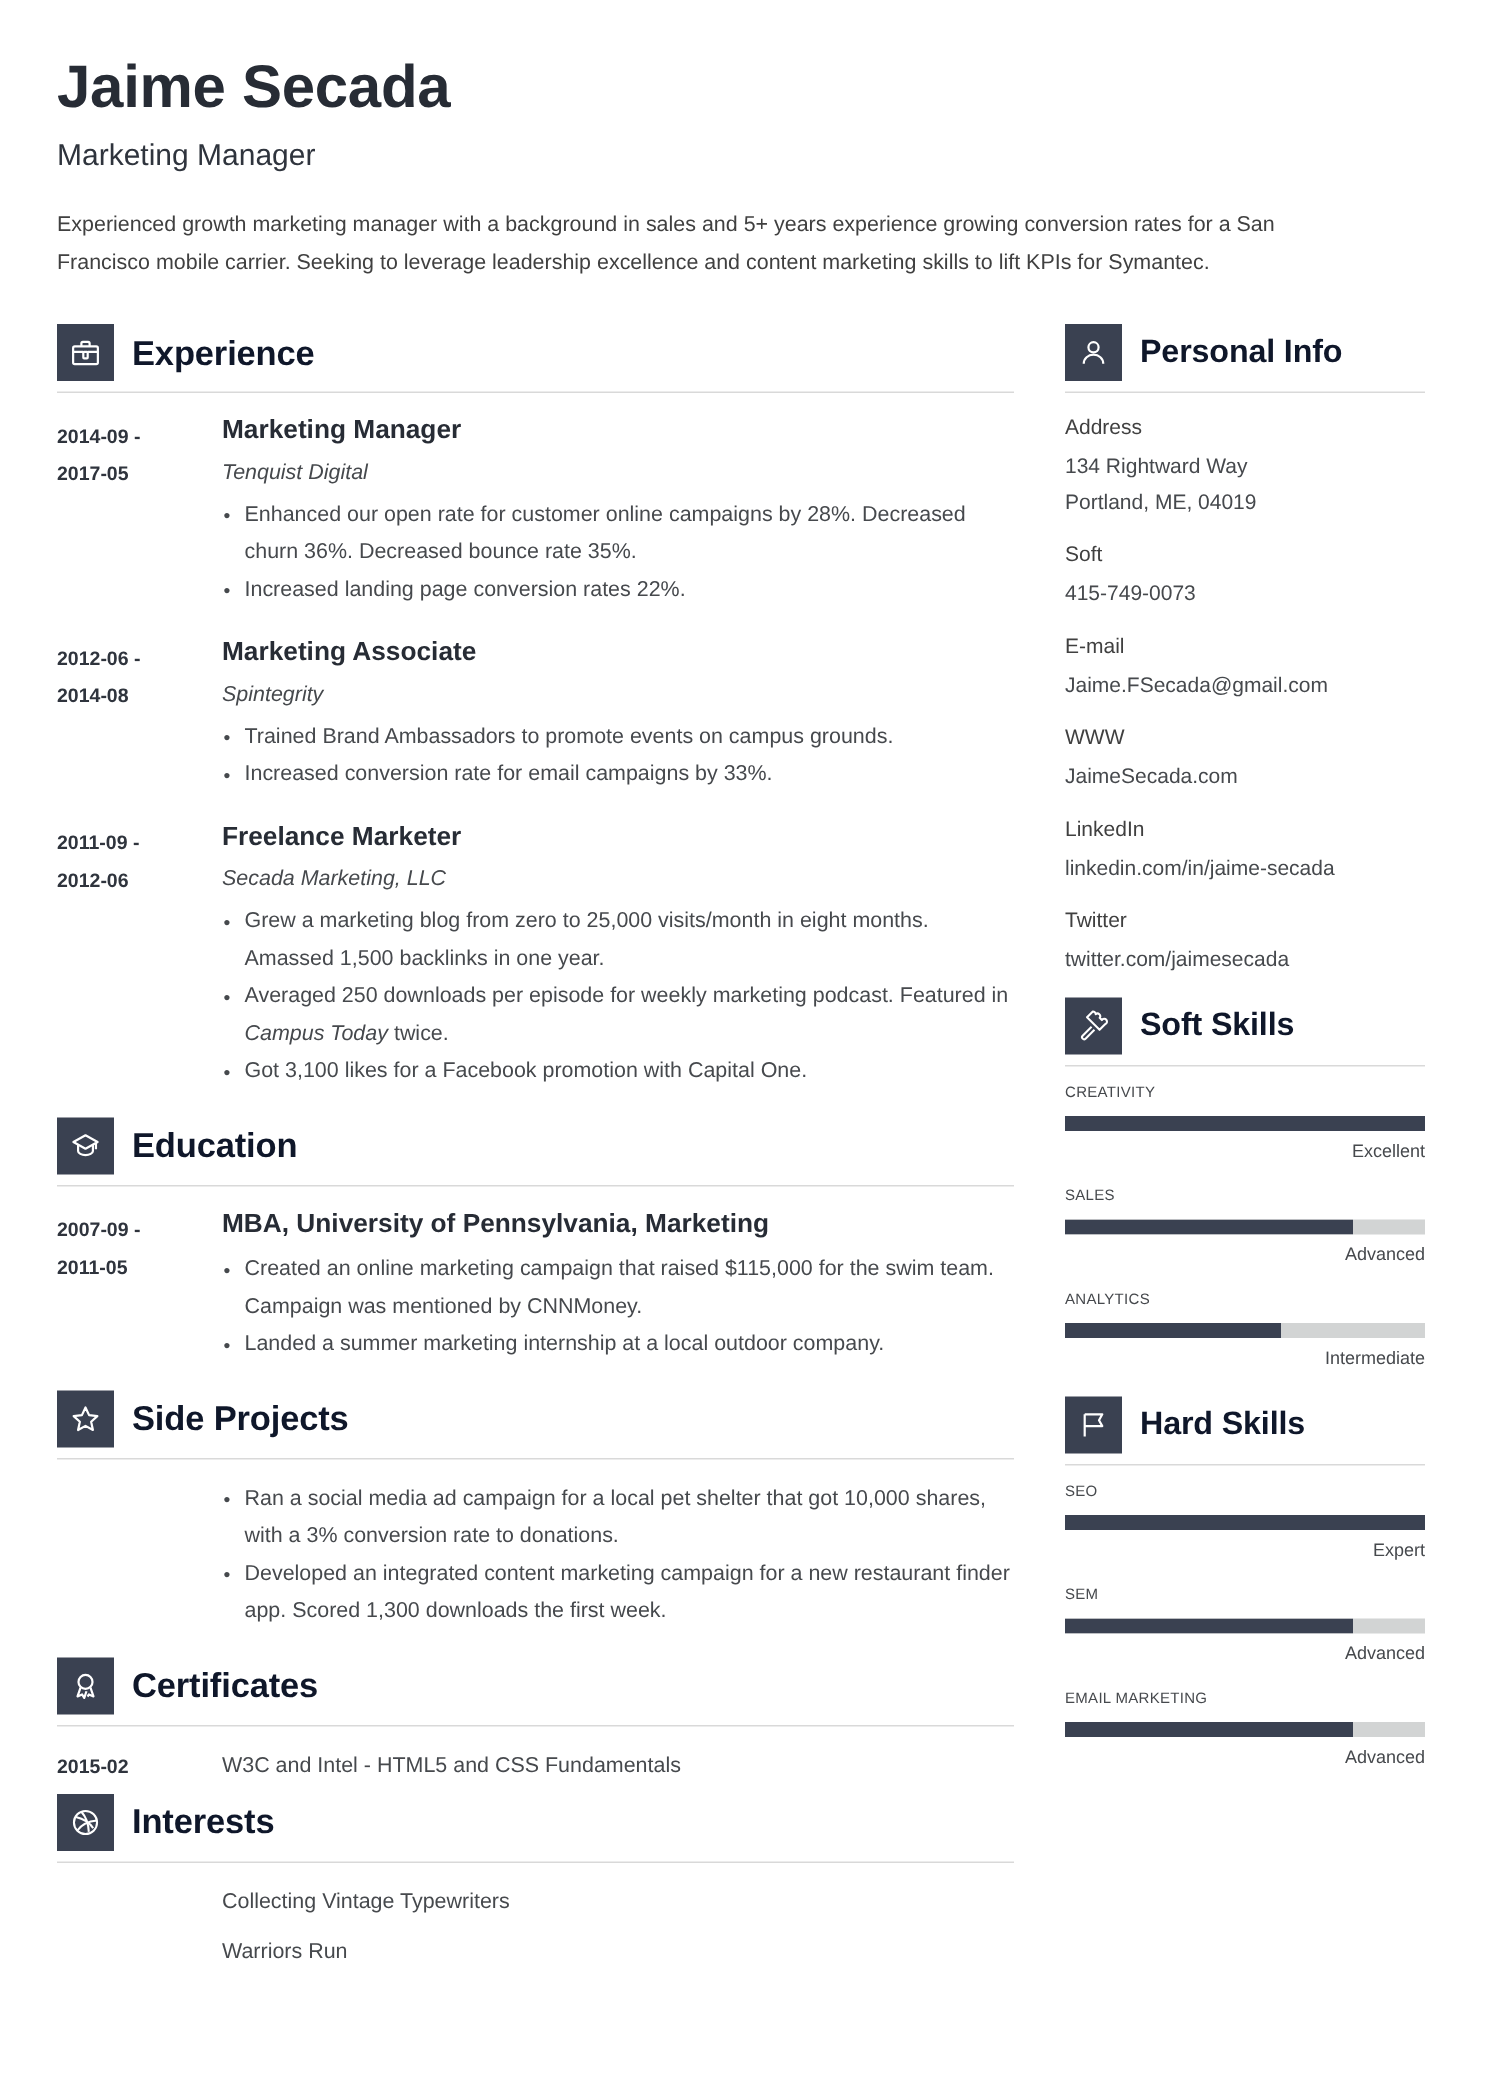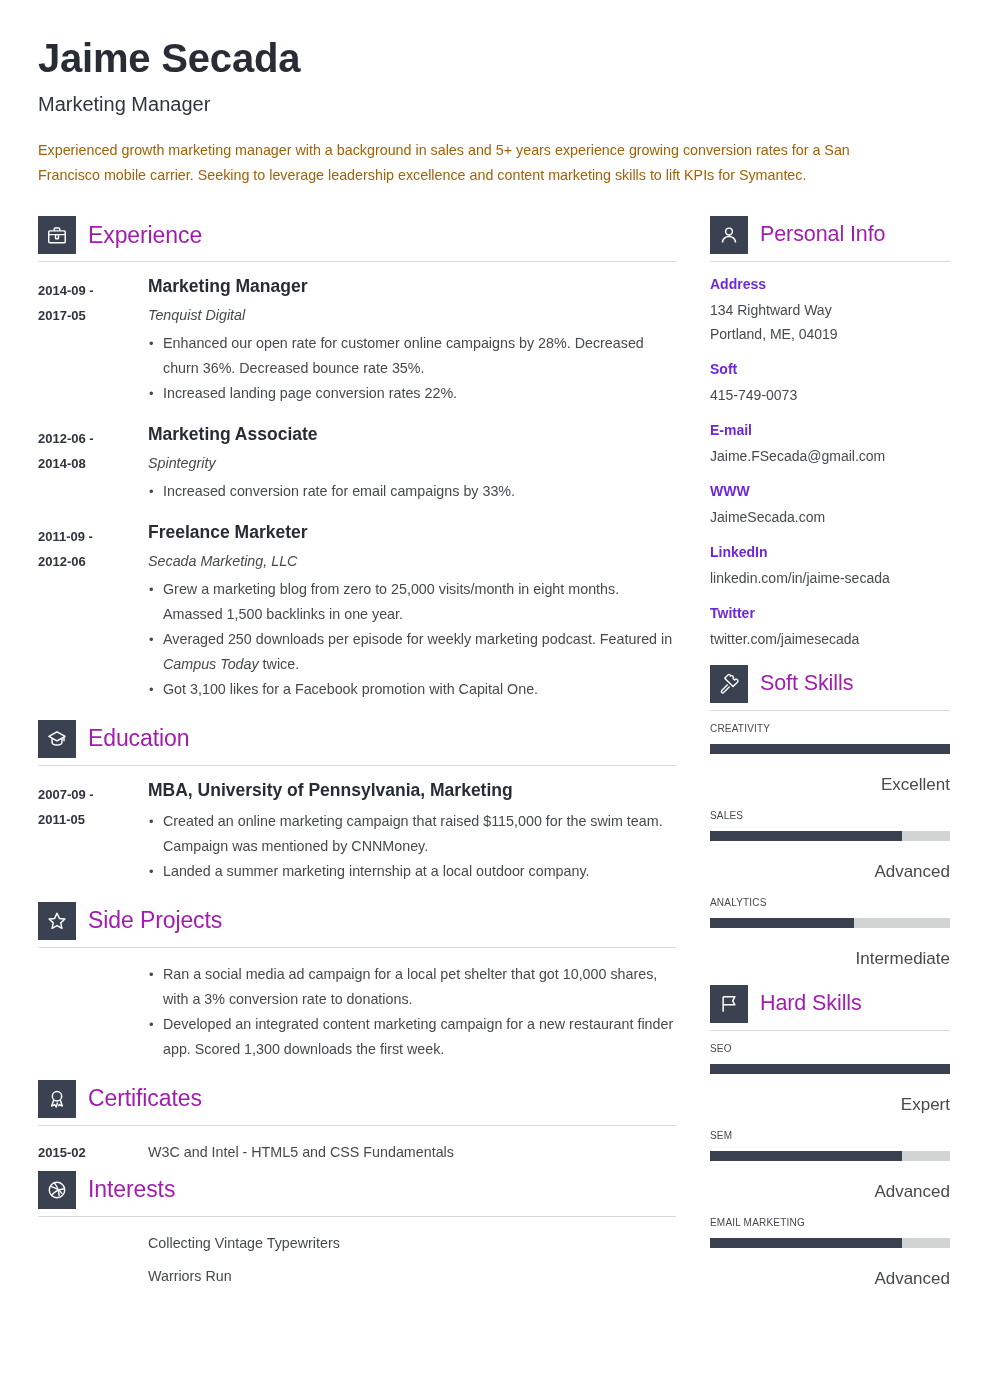--- a/index.html
+++ b/index.html
@@ -32,21 +32,21 @@
   .job-title {
     font-size: 20px;
     font-weight: normal;
     color: #2f343d;
     margin: 0 0 22px 0;
     line-height: 1.2;
   }
   .summary {
     font-size: 14.3px;
     line-height: 25px;
-    color: #a16207;
+    color: #404040;
     margin: 0 0 28px 0;
     width: 860px;
   }
 
   
   .body-cols {
     display: flex;
     align-items: flex-start;
   }
   .col-left { width: 638px; flex: 0 0 638px; }
@@ -64,22 +64,22 @@
     width: 38px; height: 38px;
     flex: 0 0 38px;
     background: #3a4151;
     display: flex;
     align-items: center;
     justify-content: center;
   }
   .sec-icon svg { display: block; }
   .sec-title {
     font-size: 23px;
-    font-weight: normal;
-    color: #a21caf;
+    font-weight: bold;
+    color: #0f172a;
     line-height: 1;
     letter-spacing: -0.1px;
   }
   .sec-rule {
     height: 1px;
     background: #d9d9d9;
     width: 100%;
     margin-bottom: 14px;
   }
   .col-right .sec-title { font-size: 21.5px; }
@@ -146,22 +146,22 @@
     font-size: 14.3px;
     line-height: 25px;
     color: #46494d;
     margin-bottom: 8px;
   }
 
   
   .info-group { margin-bottom: 13px; }
   .info-label {
     font-size: 14px;
-    font-weight: bold;
-    color: #6d28d9;
+    font-weight: normal;
+    color: #404040;
     line-height: 1.5;
     margin-bottom: 3px;
   }
   .info-value {
     font-size: 14px;
     color: #46494d;
     line-height: 24px;
   }
 
   .skill { margin-bottom: 13px; }
@@ -177,25 +177,25 @@
     background: #d2d4d4;
     width: 100%;
     position: relative;
     overflow: hidden;
   }
   .skill-fill {
     height: 100%;
     background: #3a4151;
   }
   .skill-level {
-    font-size: 17px;
+    font-size: 12px;
     color: #46494d;
     text-align: right;
     line-height: 24px;
-    margin-top: 19px;
+    margin-top: 1px;
   }
 </style>
 </head>
 <body>
 
 <div class="page">
 
   <h1 class="name">Jaime Secada</h1>
   <h2 class="job-title">Marketing Manager</h2>
   <p class="summary">Experienced growth marketing manager with a background in sales and 5+ years experience growing conversion rates for a San Francisco mobile carrier. Seeking to leverage leadership excellence and content marketing skills to lift KPIs for Symantec.</p>
@@ -235,20 +235,21 @@
 
         <div class="entry">
           <div class="entry-dates">
             <div>2012-06 -</div>
             <div>2014-08</div>
           </div>
           <div class="entry-body">
             <div class="entry-role">Marketing Associate</div>
             <div class="entry-company">Spintegrity</div>
             <ul class="bullets">
+              <li>Trained Brand Ambassadors to promote events on campus grounds.</li>
               <li>Increased conversion rate for email campaigns by 33%.</li>
             </ul>
           </div>
         </div>
 
         <div class="entry">
           <div class="entry-dates">
             <div>2011-09 -</div>
             <div>2012-06</div>
           </div>

